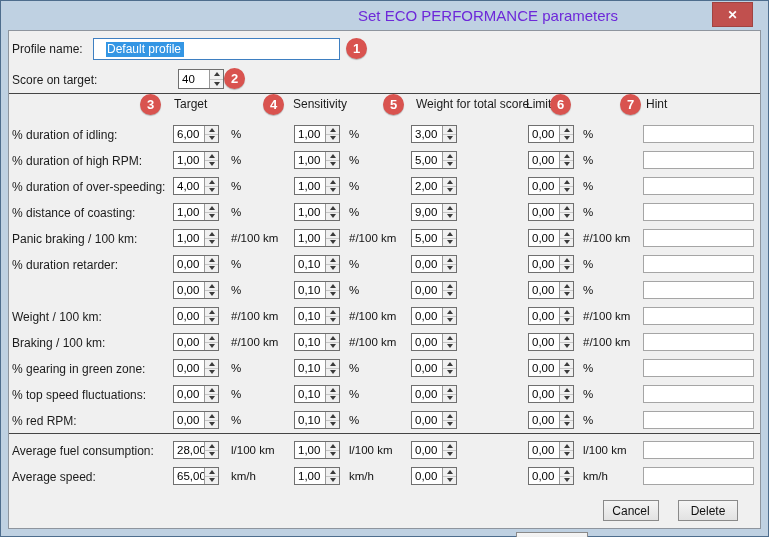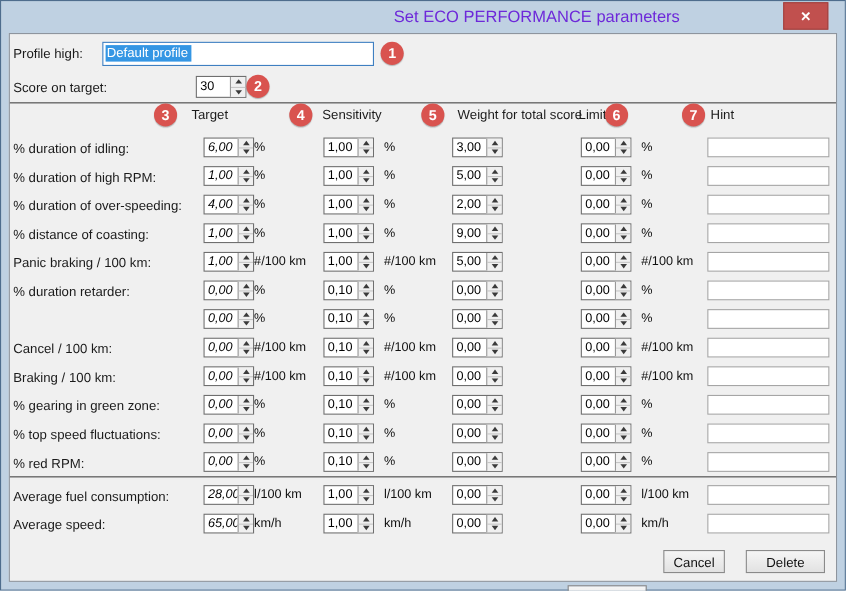--- a/index.html
+++ b/index.html
@@ -10,71 +10,71 @@
   html,body{margin:0;padding:0;}
   body{width:769px;height:537px;overflow:hidden;font-family:"Liberation Sans",sans-serif;background:#fff;}
   .window{position:relative;width:769px;height:537px;background:var(--titlebar);border:1px solid var(--frame-border);box-sizing:border-box;}
   .titlebar{position:absolute;left:0;top:0;right:0;height:29px;}
   .title{position:absolute;left:357px;top:6px;font-size:15px;color:#6d28d9;white-space:nowrap;}
   .close-btn{position:absolute;right:15px;top:1px;width:41px;height:25px;background:var(--close-red);border:1px solid #a04341;box-sizing:border-box;display:flex;align-items:center;justify-content:center;cursor:pointer;}
   .close-btn span{color:#fff;font-size:12px;font-weight:bold;line-height:1;}
   .client{position:absolute;left:7px;top:29px;width:753px;height:499px;background:var(--client-bg);border:1px solid #8e959e;box-sizing:border-box;}
   .lbl{position:absolute;font-size:12px;color:#1b1b1b;white-space:nowrap;}
   .profile-input{position:absolute;left:84px;top:7px;width:247px;height:22px;background:#fff;border:1px solid var(--focus-blue);box-sizing:border-box;overflow:hidden;}
-  .selected-text{display:inline-block;margin:2px 0 0 2px;padding:0 3px 1px 1px;background:var(--selection-blue);color:#fff;font-size:12px;white-space:nowrap;}
+  .selected-text{display:inline-block;margin:2px 0 0 12px;padding:0 3px 1px 1px;background:var(--selection-blue);color:#fff;font-size:12px;white-space:nowrap;}
   .spin{position:absolute;width:46px;height:18px;border:1px solid #6f6f6f;background:#fff;box-sizing:border-box;display:flex;}
   .spin-val{flex:1;font-size:11.5px;color:#000;padding:2px 0 0 3px;white-space:nowrap;overflow:hidden;}
   .spin-btns{width:13px;display:flex;flex-direction:column;border-left:1px solid #999;background:#f0f0f0;}
   .spin-btn{flex:1;display:flex;align-items:center;justify-content:center;cursor:pointer;}
   .spin-btn + .spin-btn{border-top:1px solid #c6c6c6;}
   .tri-up{width:0;height:0;border-left:3px solid transparent;border-right:3px solid transparent;border-bottom:4px solid #3a3a3a;}
   .tri-down{width:0;height:0;border-left:3px solid transparent;border-right:3px solid transparent;border-top:4px solid #3a3a3a;}
   .score-spin{left:169px;top:38px;height:20px;}
   .score-spin .spin-val{padding-top:3px;}
   .separator{position:absolute;left:0;width:100%;height:1px;background:#454545;}
   .col-header{position:absolute;top:66px;font-size:12px;color:#1b1b1b;white-space:nowrap;}
   .badge{position:absolute;width:21px;height:21px;border-radius:50%;background:var(--badge-red);color:#fff;font-size:13px;font-weight:bold;display:flex;align-items:center;justify-content:center;box-shadow:0 1px 1px rgba(0,0,0,.25);}
   .param-row{position:absolute;left:0;width:100%;height:18px;}
   .row-label{position:absolute;left:3px;top:3px;font-size:12px;color:#1b1b1b;white-space:nowrap;}
   .unit{position:absolute;top:3px;font-size:11.5px;color:#111;white-space:nowrap;}
-  .t-spin{left:176px;top:0;font-style:italic;}
+  .t-spin{left:164px;top:0;}
   .s-spin{left:285px;top:0;}
   .w-spin{left:402px;top:0;}
   .l-spin{left:519px;top:0;}
   .t-unit{left:222px;}
   .s-unit{left:340px;}
   .l-unit{left:574px;}
   .hint-input{position:absolute;left:634px;top:0;width:111px;height:18px;border:1px solid #a5a5a5;background:#fff;box-sizing:border-box;font-size:11.5px;padding:0 3px;font-family:"Liberation Sans",sans-serif;}
   .btn{position:absolute;top:469px;height:21px;background:linear-gradient(#f5f5f5,#e2e2e2);border:1px solid #8a8a8a;box-sizing:border-box;font-size:12px;color:#111;text-align:center;padding-top:3px;cursor:pointer;}
   .btn-ok{left:507px;width:72px;margin-top:32px;}
   .btn-cancel{left:594px;width:56px;}
-  .btn-delete{left:669px;width:72px;}
+  .btn-delete{left:669px;width:60px;}
 </style>
 </head>
 <body>
 
 <div class="window">
   <div class="titlebar">
     <span class="title">Set ECO PERFORMANCE parameters</span>
     <div class="close-btn">
       <span>✕</span>
     </div>
   </div>
 
   <div class="client">
 
-    <span class="lbl" style="left:3px;top:11px">Profile high:</span>
+    <span class="lbl" style="left:3px;top:11px">Profile name:</span>
     <div class="profile-input">
       <span class="selected-text">Default profile</span>
     </div>
     <div class="badge" style="left:337px;top:7px">1</div>
 
     <span class="lbl" style="left:3px;top:42px">Score on target:</span>
     <div class="spin score-spin">
-      <span class="spin-val">30</span>
+      <span class="spin-val">40</span>
       <span class="spin-btns">
         <span class="spin-btn">
             <i class="tri-up"></i>
           </span>
         <span class="spin-btn">
             <i class="tri-down"></i>
           </span>
       </span>
     </div>
     <div class="badge" style="left:215px;top:37px">2</div>
@@ -485,21 +485,21 @@
                 <i class="tri-down"></i>
               </span>
       </span>
     </div>
     <span class="unit l-unit">%</span>
 
     <input class="hint-input" type="text" style="">
   </div>
 
   <div class="param-row" style="top: 276px;">
-    <span class="row-label">Cancel / 100 km:</span>
+    <span class="row-label">Weight / 100 km:</span>
 
     <div class="spin t-spin">
       <span class="spin-val">0,00</span>
       <span class="spin-btns">
         <span class="spin-btn">
                 <i class="tri-up"></i>
               </span>
         <span class="spin-btn">
                 <i class="tri-down"></i>
               </span>

